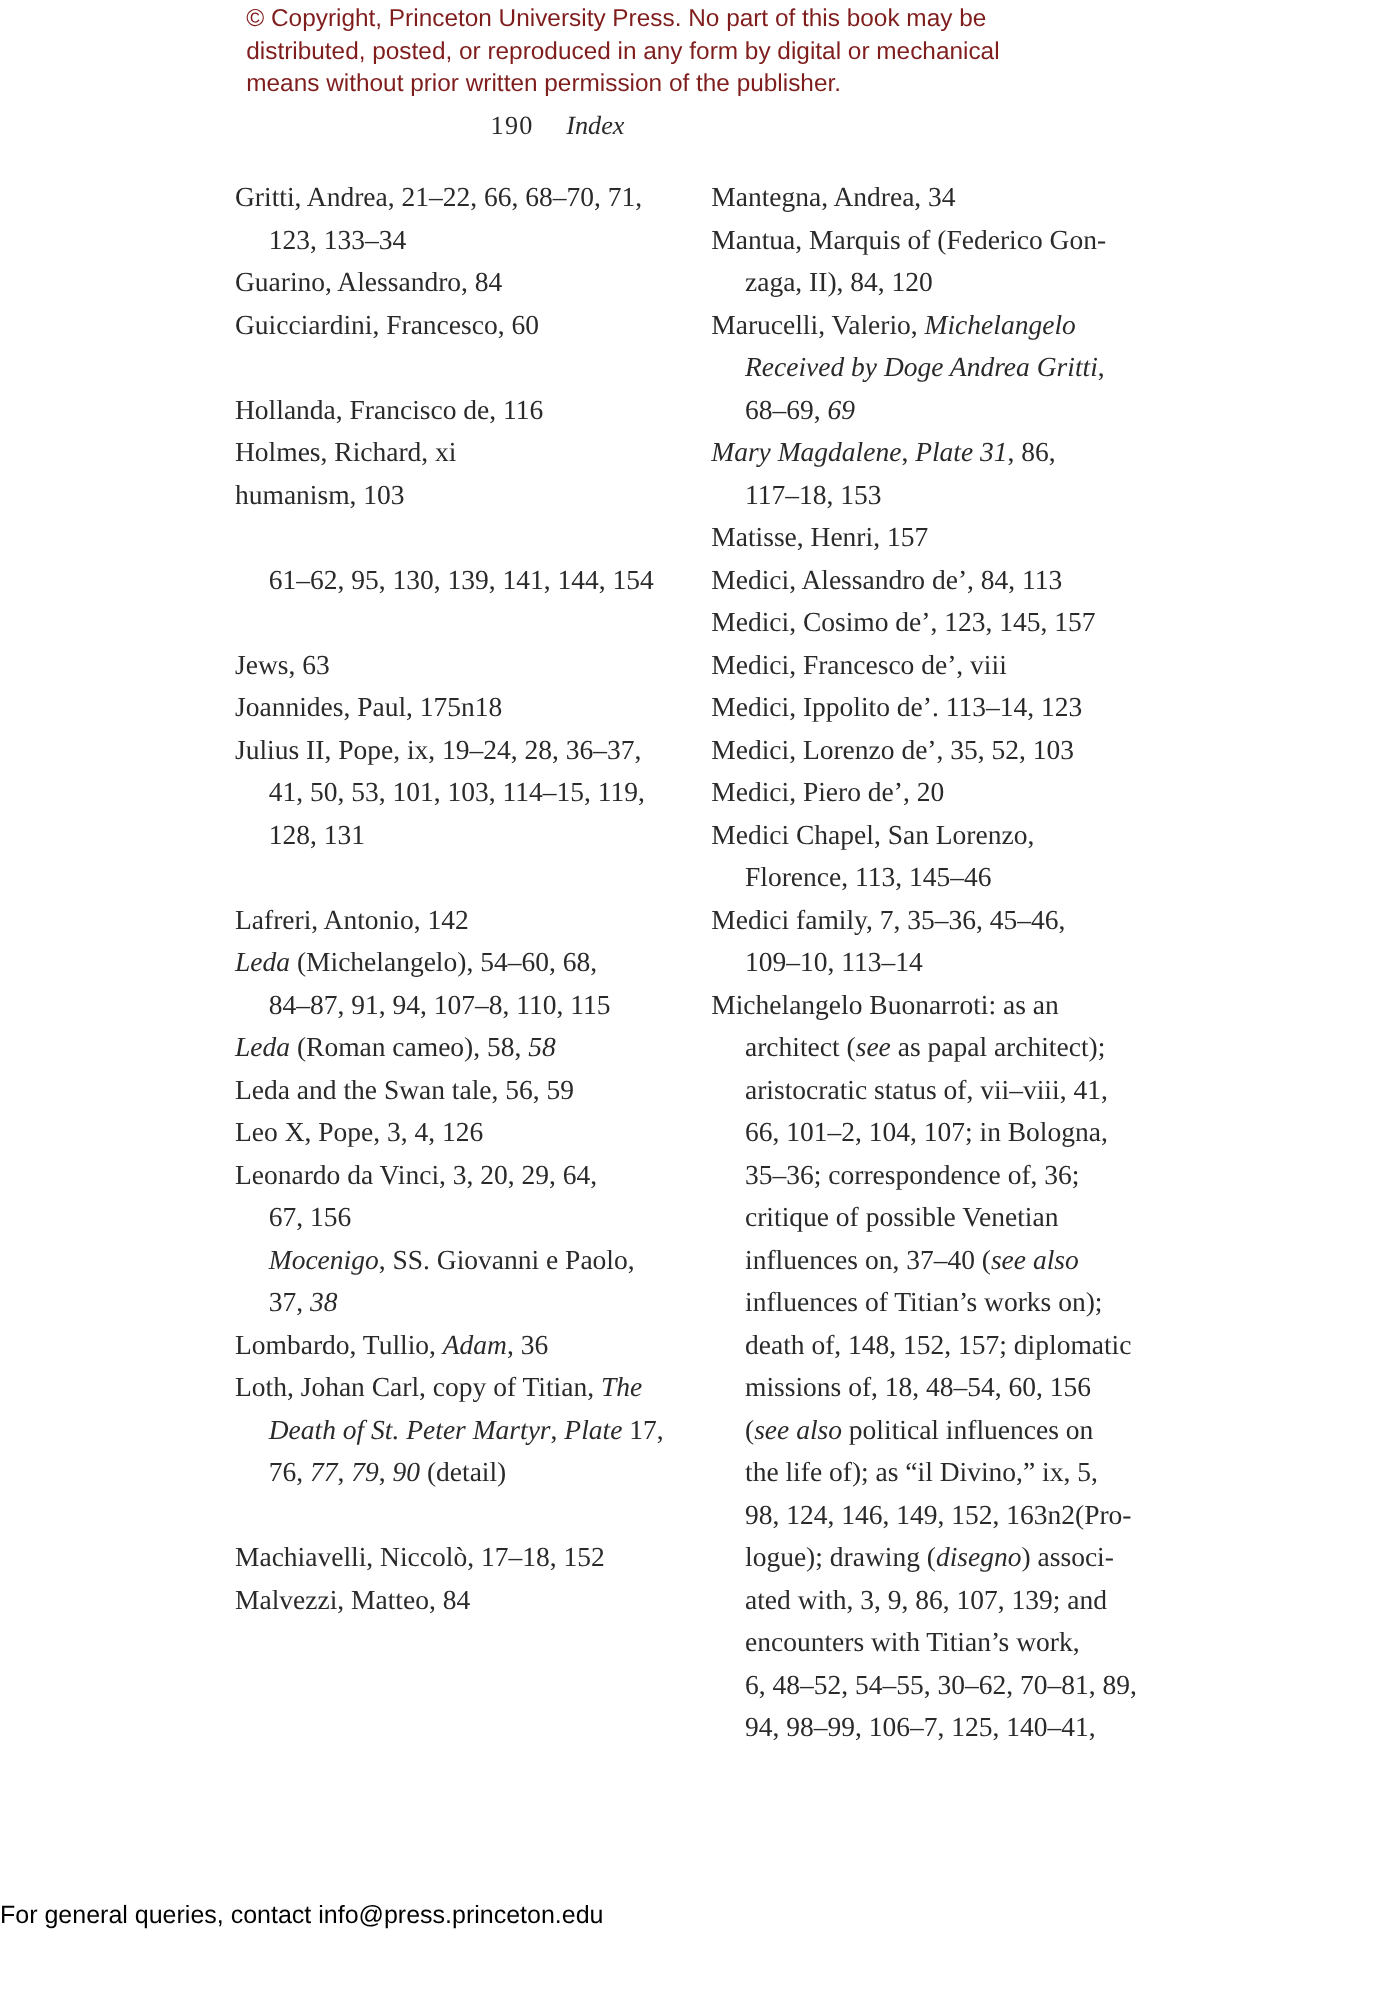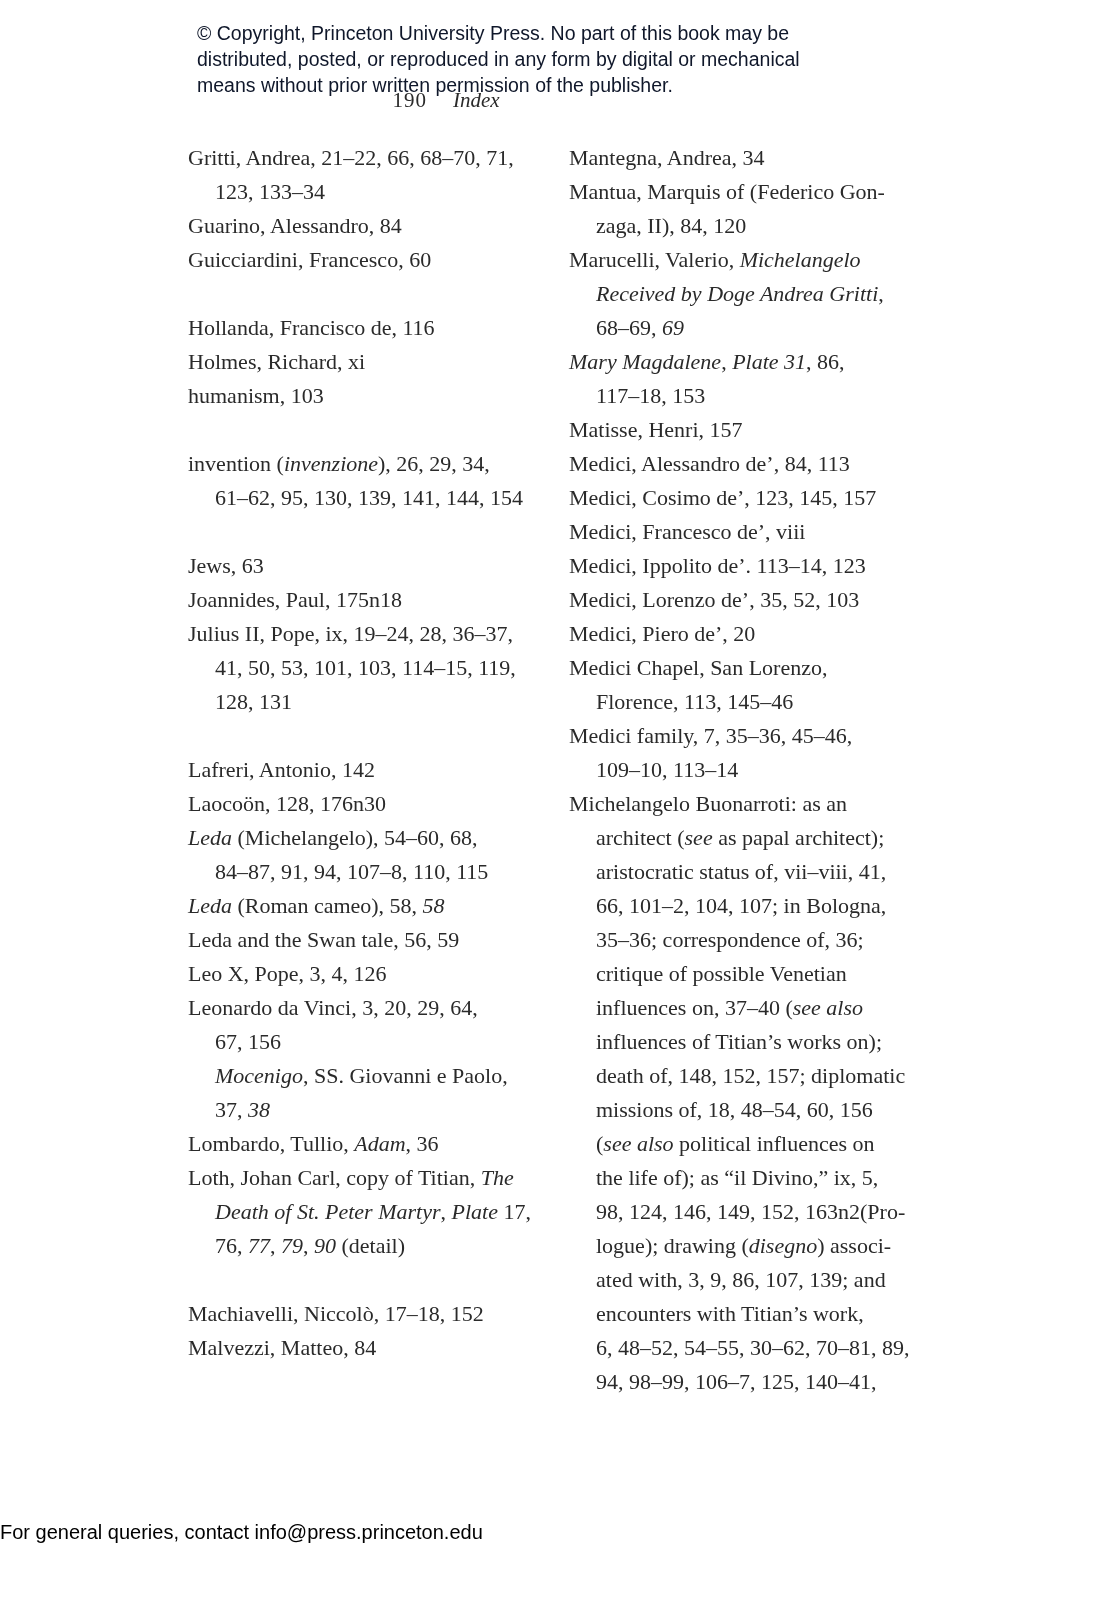--- a/index.html
+++ b/index.html
@@ -12,25 +12,25 @@
     width: 1100px;
     height: 1600px;
     background: #ffffff;
     overflow: hidden;
     font-family: "Liberation Serif", serif;
     color: #2a2a2a;
   }
   .copyright {
     position: absolute;
     left: 197px;
-    top: 20px;
+    top: 2px;
     font-family: "Liberation Sans", sans-serif;
     font-size: 19.5px;
     line-height: 26px;
-    color: #0f172a;
+    color: #7f1d1d;
   }
   .pagehead {
     position: absolute;
     left: 0;
     top: 88px;
     width: 892px;
     text-align: center;
     font-size: 21px;
     color: #2a2a2a;
   }
@@ -84,31 +84,29 @@
   <div class="col col-left" id="col-left">
       <div class="line"><span>Gritti, Andrea, 21–22, 66, 68–70, 71,</span></div>
       <div class="line indent"><span>123, 133–34</span></div>
       <div class="line"><span>Guarino, Alessandro, 84</span></div>
       <div class="line"><span>Guicciardini, Francesco, 60</span></div>
       <div class="spacer"></div>
       <div class="line"><span>Hollanda, Francisco de, 116</span></div>
       <div class="line"><span>Holmes, Richard, xi</span></div>
       <div class="line"><span>humanism, 103</span></div>
       <div class="spacer"></div>
-      <div class="line"><span>invention (</span><em>invenzione</em><span>), 26, 29, 34,</span></div>
       <div class="line indent"><span>61–62, 95, 130, 139, 141, 144, 154</span></div>
       <div class="spacer"></div>
       <div class="line"><span>Jews, 63</span></div>
       <div class="line"><span>Joannides, Paul, 175n18</span></div>
       <div class="line"><span>Julius II, Pope, ix, 19–24, 28, 36–37,</span></div>
       <div class="line indent"><span>41, 50, 53, 101, 103, 114–15, 119,</span></div>
       <div class="line indent"><span>128, 131</span></div>
       <div class="spacer"></div>
       <div class="line"><span>Lafreri, Antonio, 142</span></div>
-      <div class="line"><span>Laocoön, 128, 176n30</span></div>
       <div class="line"><em>Leda</em><span> (Michelangelo), 54–60, 68,</span></div>
       <div class="line indent"><span>84–87, 91, 94, 107–8, 110, 115</span></div>
       <div class="line"><em>Leda</em><span> (Roman cameo), 58, </span><em>58</em></div>
       <div class="line"><span>Leda and the Swan tale, 56, 59</span></div>
       <div class="line"><span>Leo X, Pope, 3, 4, 126</span></div>
       <div class="line"><span>Leonardo da Vinci, 3, 20, 29, 64,</span></div>
       <div class="line indent"><span>67, 156</span></div>
       <div class="line indent"><em>Mocenigo</em><span>, SS. Giovanni e Paolo,</span></div>
       <div class="line indent"><span>37, </span><em>38</em></div>
       <div class="line"><span>Lombardo, Tullio, </span><em>Adam</em><span>, 36</span></div>

